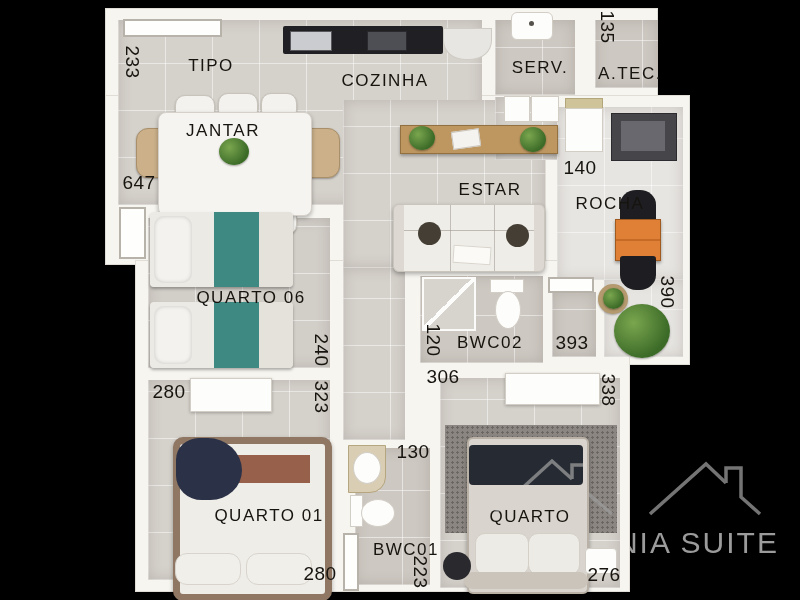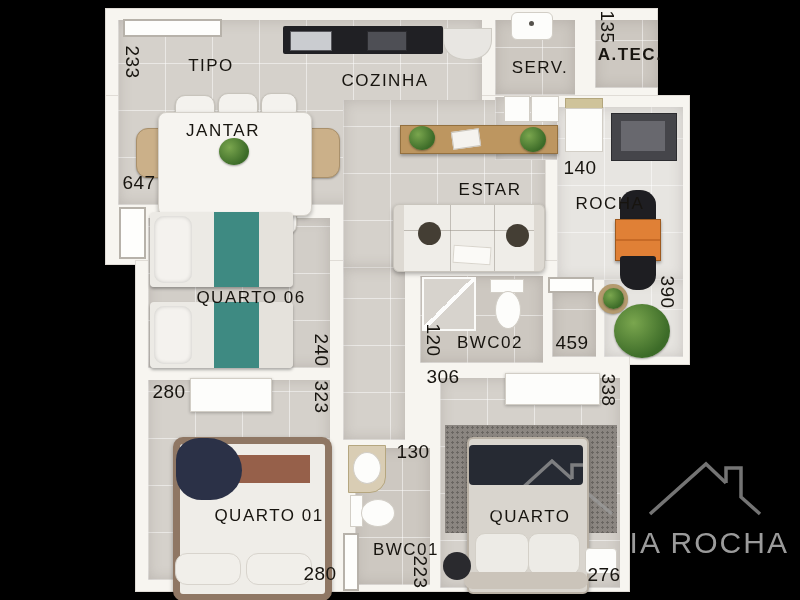--- a/index.html
+++ b/index.html
@@ -141,50 +141,50 @@
   <div class="f" style="left:469px;top:445px;width:114px;height:40px;background:#262a33;border-radius:4px;"></div>
   <div class="f" style="left:475px;top:533px;width:52px;height:40px;background:#edebe6;border:1px solid #d4d0c8;border-radius:10px;"></div>
   <div class="f" style="left:528px;top:533px;width:50px;height:40px;background:#edebe6;border:1px solid #d4d0c8;border-radius:10px;"></div>
   <div class="f" style="left:464px;top:572px;width:124px;height:17px;background:#cbc4ba;border-radius:9px;"></div>
   <div class="f" style="left:443px;top:552px;width:28px;height:28px;background:#2a2a2e;border-radius:50%;"></div>
   <div class="f whitebox" style="left:585px;top:548px;width:30px;height:24px;border-radius:4px;"></div>
 
   <span class="lbl room" style="left:211px;top:66px;">TIPO</span>
   <span class="lbl room" style="left:385px;top:81px;">COZINHA</span>
   <span class="lbl room" style="left:540px;top:68px;">SERV.</span>
-  <span class="lbl room" style="left:630px;top:55px;font-weight:bold;">A.TEC.</span>
+  <span class="lbl room" style="left:630px;top:74px;">A.TEC.</span>
   <span class="lbl room" style="left:223px;top:131px;">JANTAR</span>
   <span class="lbl room" style="left:490px;top:190px;">ESTAR</span>
   <span class="lbl room" style="left:610px;top:204px;">ROCHA</span>
   <span class="lbl room" style="left:251px;top:298px;">QUARTO 06</span>
   <span class="lbl room" style="left:490px;top:343px;">BWC02</span>
   <span class="lbl room" style="left:269px;top:516px;">QUARTO 01</span>
   <span class="lbl room" style="left:406px;top:550px;">BWC01</span>
   <span class="lbl room" style="left:530px;top:517px;">QUARTO</span>
 
   <span class="lbl dim v" style="left:132px;top:62px;">233</span>
   <span class="lbl dim v" style="left:607px;top:27px;">135</span>
   <span class="lbl dim" style="left:139px;top:183px;">647</span>
   <span class="lbl dim" style="left:580px;top:168px;">140</span>
   <span class="lbl dim v" style="left:667px;top:292px;">390</span>
   <span class="lbl dim v" style="left:321px;top:350px;">240</span>
   <span class="lbl dim" style="left:169px;top:392px;">280</span>
   <span class="lbl dim v" style="left:321px;top:397px;">323</span>
   <span class="lbl dim" style="left:443px;top:377px;">306</span>
   <span class="lbl dim v" style="left:433px;top:340px;">120</span>
-  <span class="lbl dim" style="left:572px;top:343px;">459</span>
+  <span class="lbl dim" style="left:572px;top:343px;">393</span>
   <span class="lbl dim v" style="left:608px;top:390px;">338</span>
   <span class="lbl dim" style="left:413px;top:452px;">130</span>
   <span class="lbl dim v" style="left:420px;top:572px;">223</span>
   <span class="lbl dim" style="left:320px;top:574px;">280</span>
   <span class="lbl dim" style="left:604px;top:575px;">276</span>
 
   <svg class="wm" style="left:492px;top:456px;" width="300" height="62" viewBox="0 0 300 62">
     <g stroke="#9b9b9b" stroke-width="3.5" fill="none" opacity="0.75">
       <polyline points="2,58 60,5 80,23"></polyline>
       <polyline points="80,23 80,9 94,9 94,36 120,58"></polyline>
       <polyline points="158,58 214,8 234,27"></polyline>
       <polyline points="234,27 234,12 249,12 249,41 268,58"></polyline>
     </g>
   </svg>
-  <div class="wm wm1" style="left:635px;top:543px;transform:translate(-50%,-50%);">MARIVANIA ROCHA</div>
+  <div class="wm wm1" style="left:635px;top:543px;transform:translate(-50%,-50%);">MARIVANIA SUITE</div>
 
 </div>
 
 </body></html>

